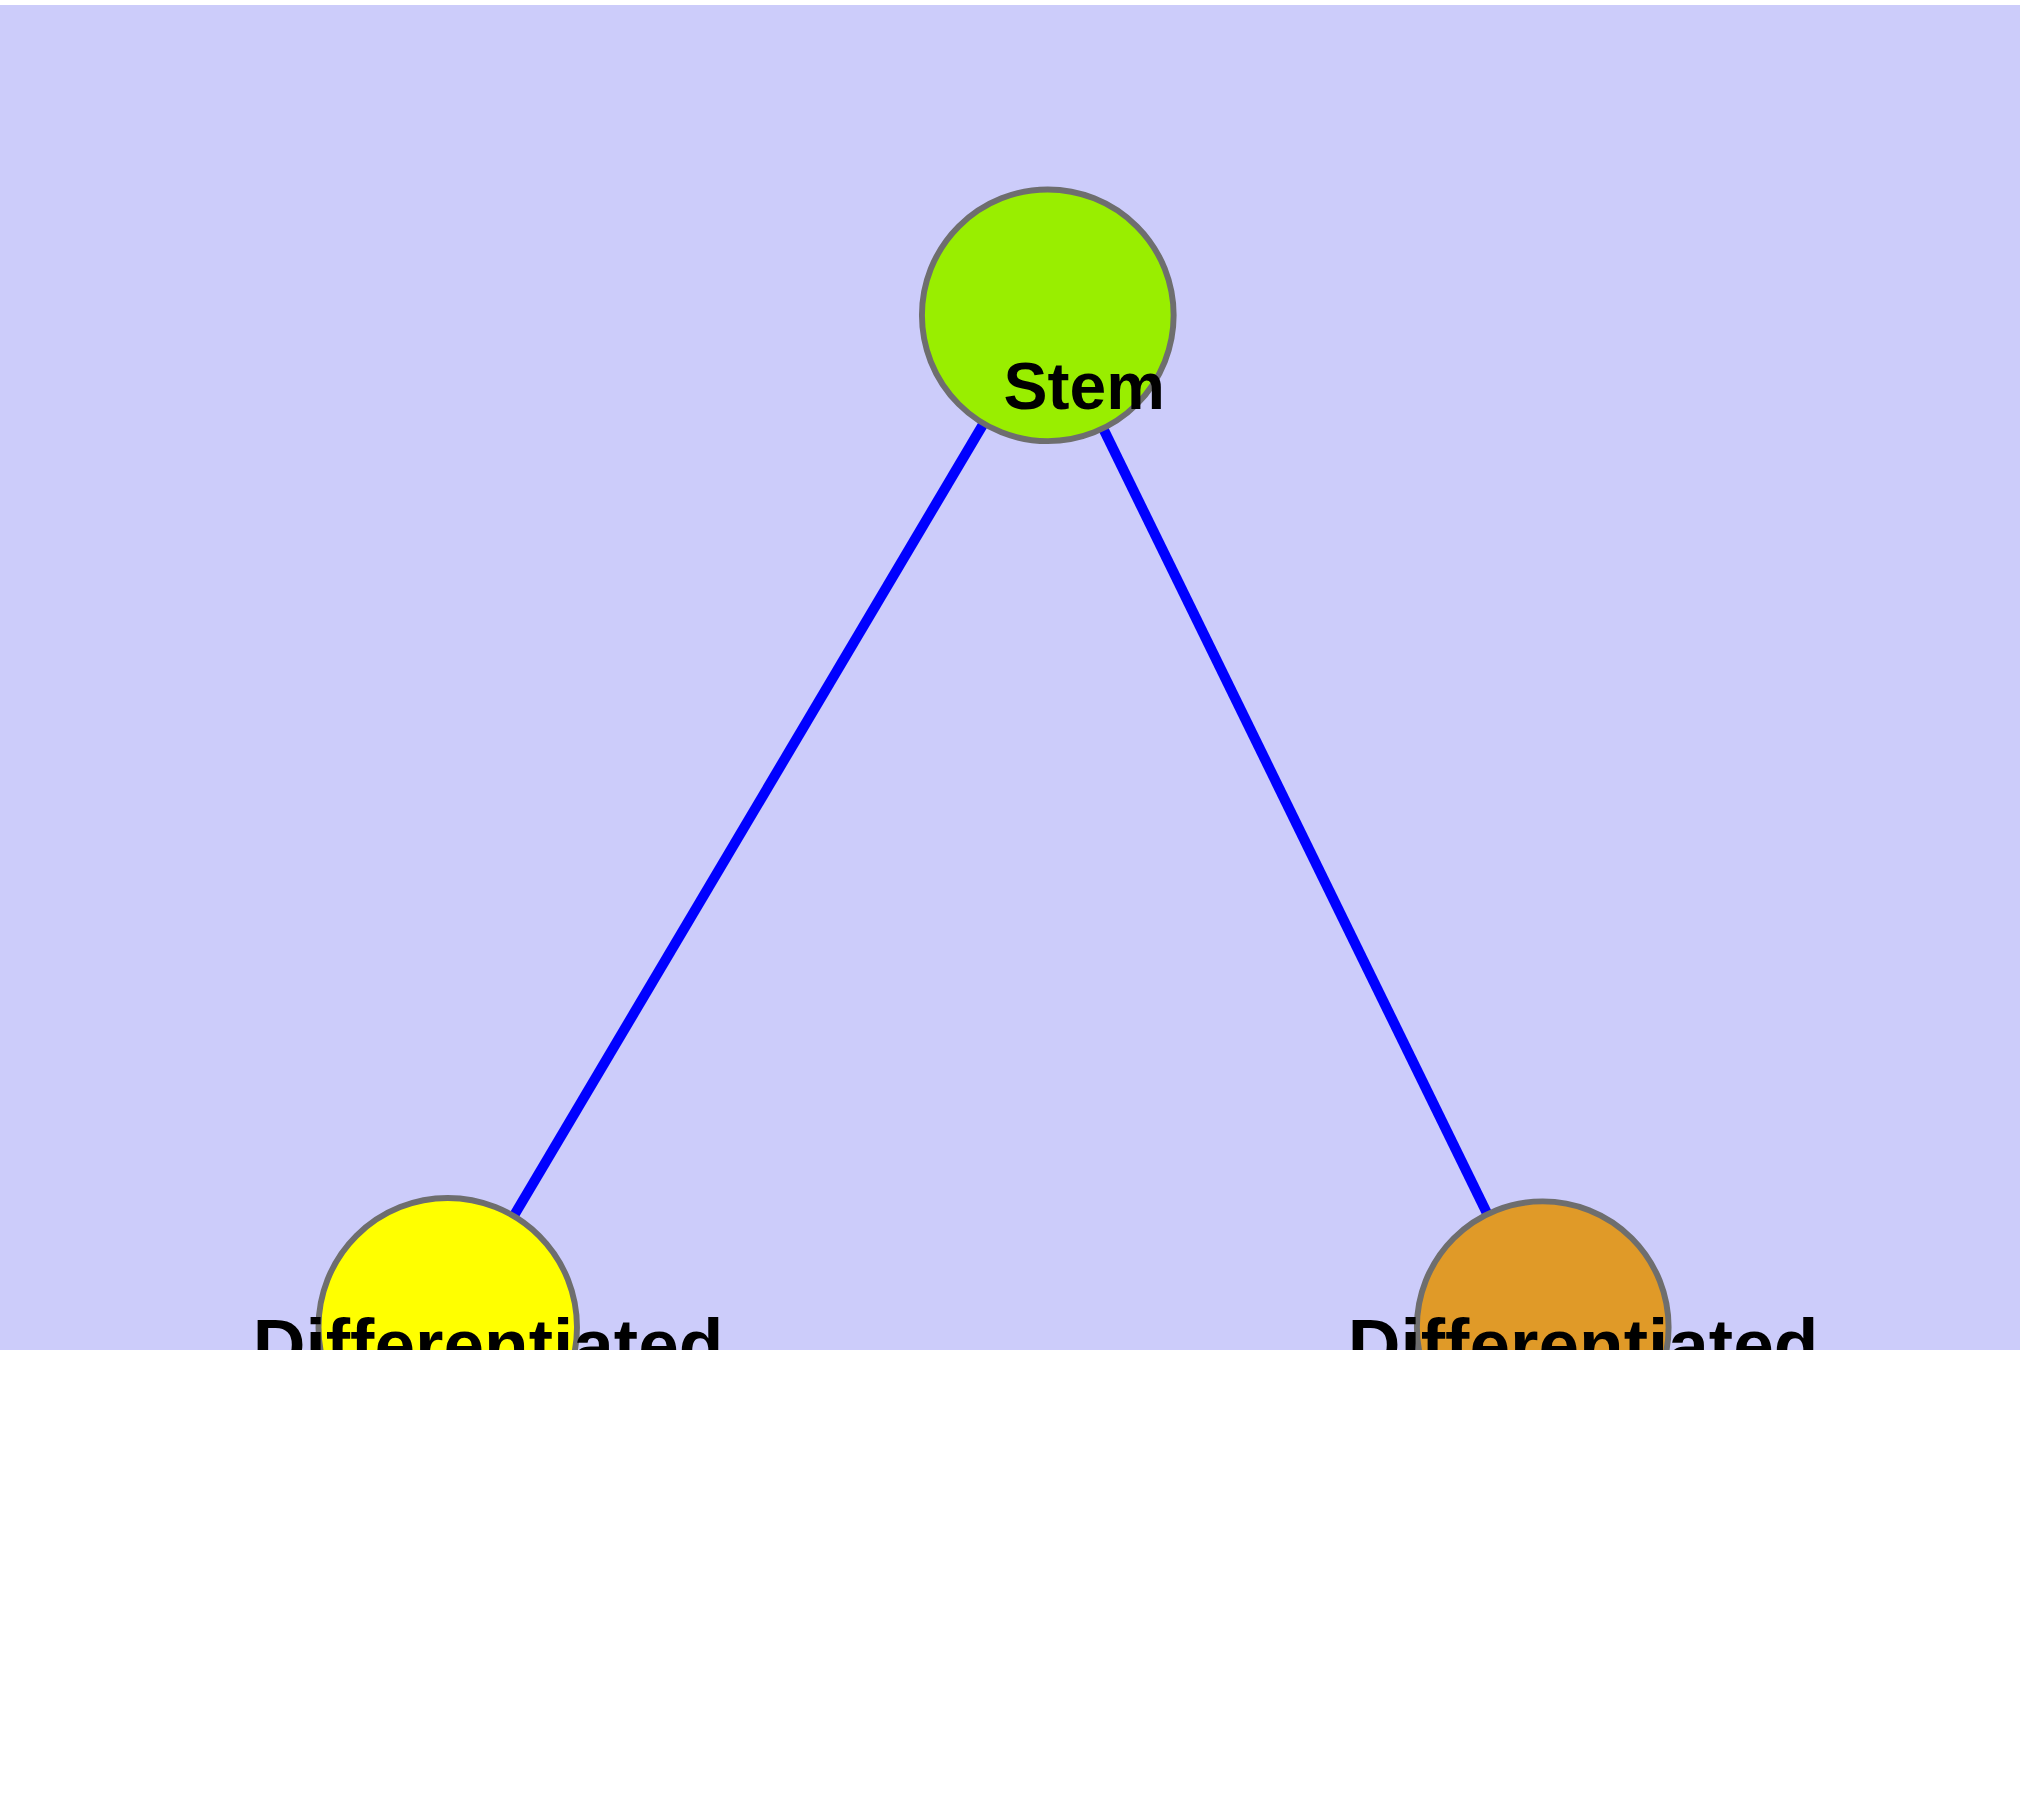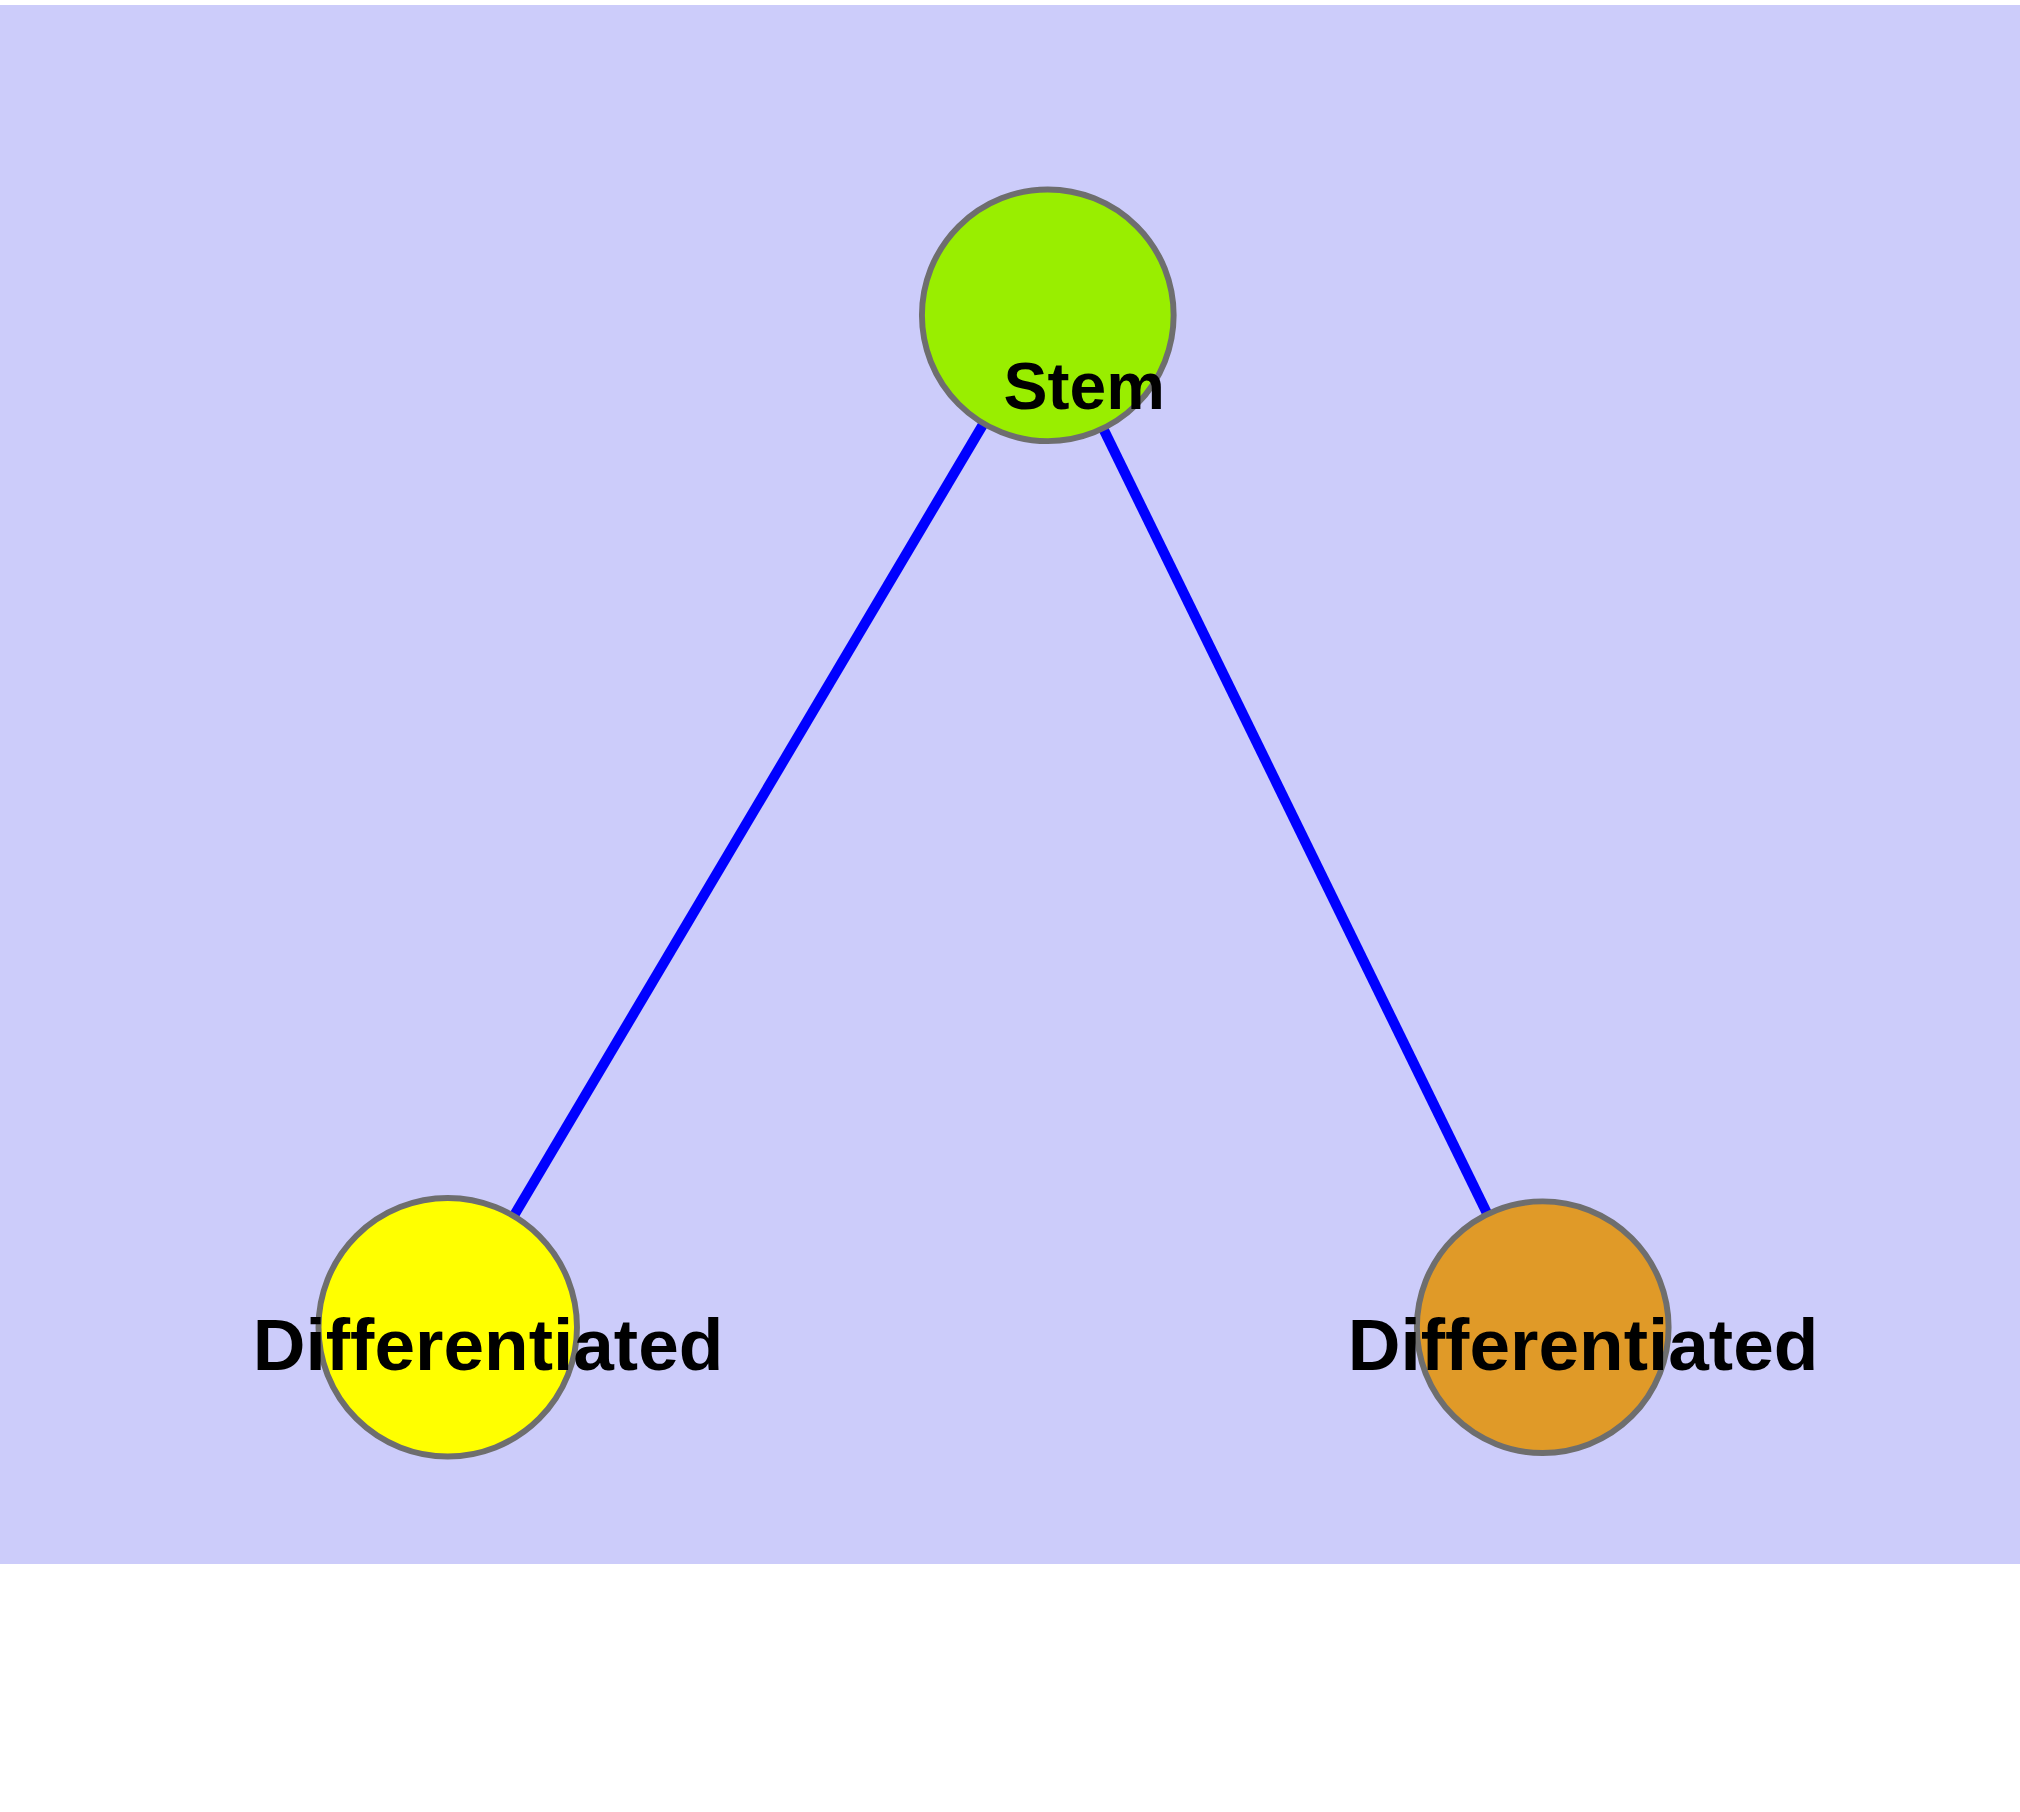--- a/index.html
+++ b/index.html
@@ -4,21 +4,21 @@
 <title>Cell differentiation graph</title>
 <style>
   html, body {
     margin: 0;
     padding: 0;
     background: #ffffff;
   }
   #canvas {
     position: relative;
     width: 2021px;
-    height: 1564px;
+    height: 1350px;
     overflow: hidden;
     background: #ffffff;
     font-family: "Liberation Sans", sans-serif;
   }
   #plot-background {
     position: absolute;
     left: 0;
     top: 5.1px;
     width: 2021px;
     height: 1807px;

